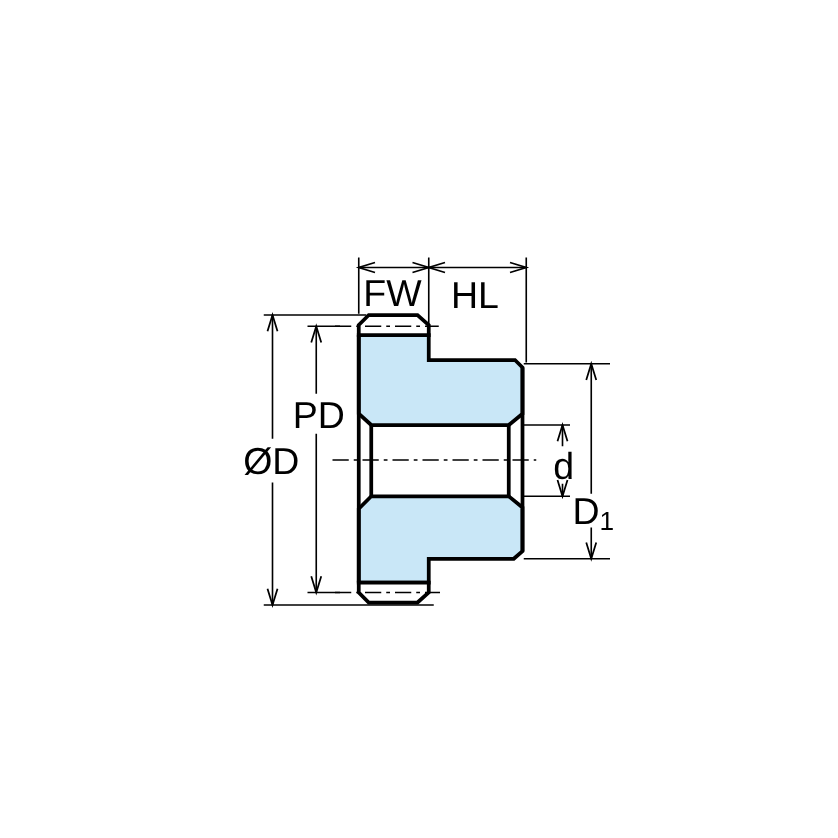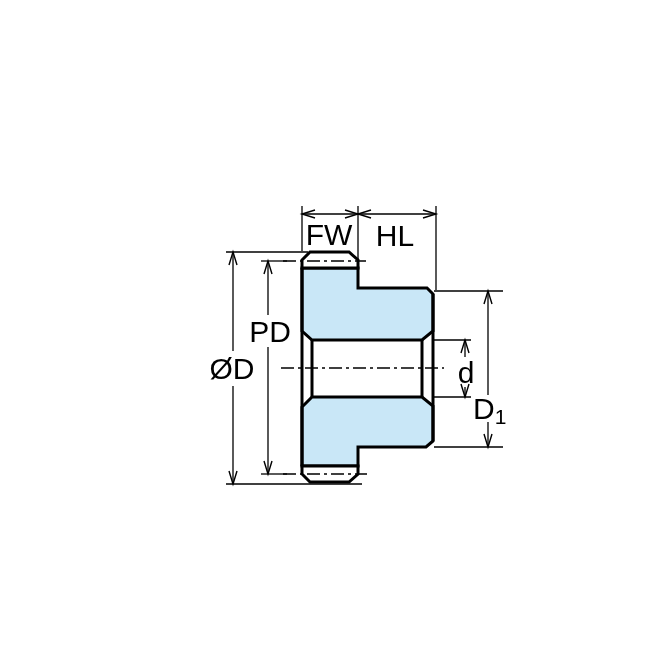--- a/index.html
+++ b/index.html
@@ -6,21 +6,20 @@
     margin: 0;
     padding: 0;
     background: #ffffff;
   }
   .canvas {
     width: 561px;
     height: 670px;
     position: relative;
     background: #ffffff;
     overflow: hidden;
-    padding-left: 15px;
   }
   svg { display: block; }
   .thick {
     stroke: var(--line-color, #000);
     stroke-width: 3;
     fill: none;
     stroke-linejoin: miter;
     stroke-linecap: butt;
   }
   .thin {

